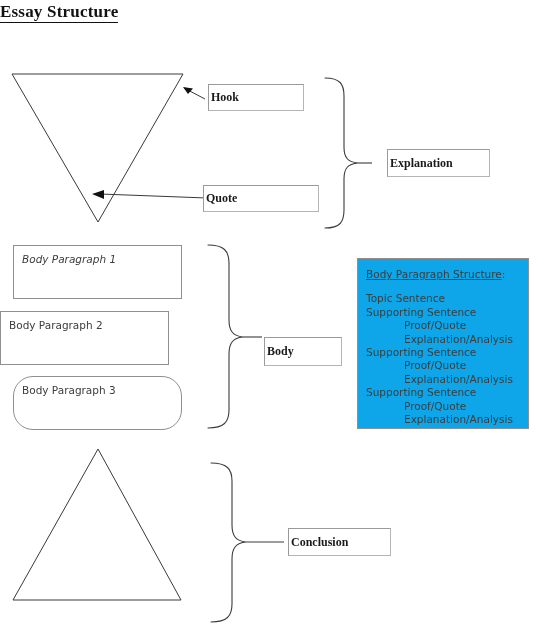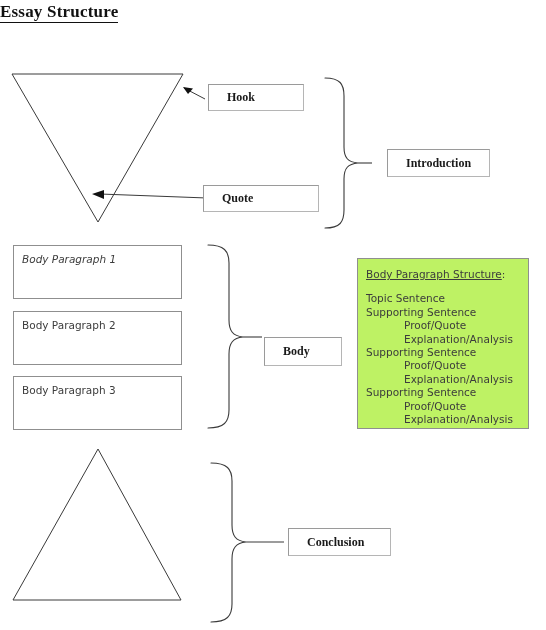--- a/index.html
+++ b/index.html
@@ -45,40 +45,40 @@
     background: #ffffff;
     border: 1px solid #9a9a9a;
     border-right-color: #b5b5b5;
     border-bottom-color: #b5b5b5;
     display: flex;
     align-items: center;
     font-family: "Liberation Serif", serif;
     font-weight: bold;
     font-size: 12px;
     color: #1a1a1a;
-    padding-left: 18px;
+    padding-left: 2px;
   }
   .para-box {
     position: absolute;
     box-sizing: border-box;
     background: #ffffff;
     border: 1px solid #8f8f8f;
     font-family: "DejaVu Sans", sans-serif;
     font-size: 10.5px;
     color: #3c3c3c;
     padding: 7px 0 0 8px;
   }
   #structure-box {
     position: absolute;
     left: 357px;
     top: 258px;
     width: 172px;
     height: 171px;
     box-sizing: border-box;
-    background: #bef264;
+    background: #0ea5e9;
     border: 1px solid #8f8f8f;
     padding: 9px 0 0 8px;
     font-family: "DejaVu Sans", sans-serif;
     font-size: 10.5px;
     color: #3c3c3c;
     line-height: 13.4px;
   }
   #structure-heading {
     margin-bottom: 11px;
   }
@@ -128,30 +128,30 @@
 
   <div class="label-box" style="left:208px; top:84px; width:96px; height:27px;">
     <span>Hook</span>
   </div>
 
   <div class="label-box" style="left:203px; top:185px; width:116px; height:27px;">
     <span>Quote</span>
   </div>
 
   <div class="label-box" style="left:387px; top:149px; width:103px; height:28px;">
-    <span>Introduction</span>
+    <span>Explanation</span>
   </div>
 
   <div class="para-box" style="left:13px; top:245px; width:169px; height:54px;font-style:italic;">
     <span>Body Paragraph 1</span>
   </div>
-  <div class="para-box" style="left:13px; top:311px; width:169px; height:54px;">
+  <div class="para-box" style="left:0; top:311px; width:169px; height:54px;">
     <span>Body Paragraph 2</span>
   </div>
-  <div class="para-box" style="left:13px; top:376px; width:169px; height:54px;">
+  <div class="para-box" style="left:13px; top:376px; width:169px; height:54px;border-radius:20px;">
     <span>Body Paragraph 3</span>
   </div>
 
   <div class="label-box" style="left:264px; top:337px; width:78px; height:29px;text-align:right;">
     <span>Body</span>
   </div>
 
   <div id="structure-box">
     <div id="structure-heading">
       <u>Body Paragraph Structure</u><span>:</span>

